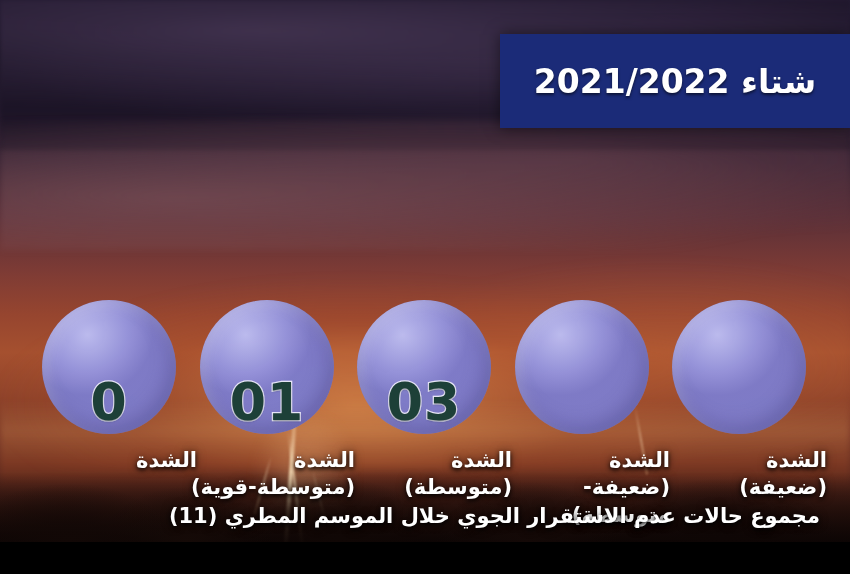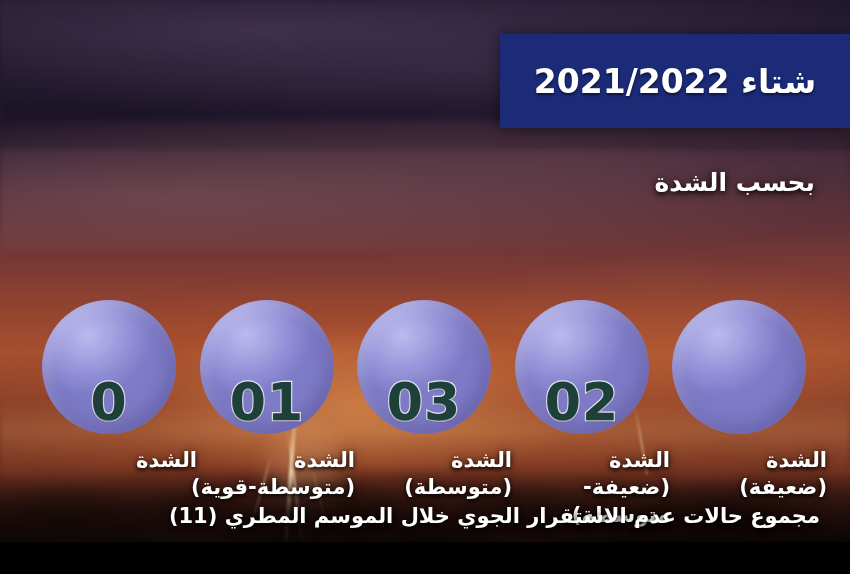--- a/index.html
+++ b/index.html
@@ -218,39 +218,37 @@
   <div class="bolt bolt-b1"></div>
   <div class="bolt bolt-b2"></div>
   <div class="bolt bolt-r1"></div>
   <div class="bg-layer bg-foreground"></div>
 
   <div class="season-banner">
     <span class="txt">شتاء 2021/2022</span>
   </div>
 
   <div class="headline">
-    <span class="l2">بحسب الشدة</span>
   </div>
 
   <div class="circles-row">
     <div class="bubble-wrap" style="left:42px">
       <div class="bubble"></div>
       <div class="bubble-num">0</div>
     </div>
     <div class="bubble-wrap" style="left:200px">
       <div class="bubble"></div>
       <div class="bubble-num">01</div>
     </div>
     <div class="bubble-wrap" style="left:357px">
       <div class="bubble"></div>
       <div class="bubble-num">03</div>
     </div>
     <div class="bubble-wrap" style="left:515px">
       <div class="bubble"></div>
-      <div class="bubble-num">02</div>
     </div>
     <div class="bubble-wrap" style="left:672px">
       <div class="bubble"></div>
     </div>
   </div>
 
   <div class="labels-row">
     <div class="label-cell" style="left:21px">
       <span>الشدة</span>
     </div>

